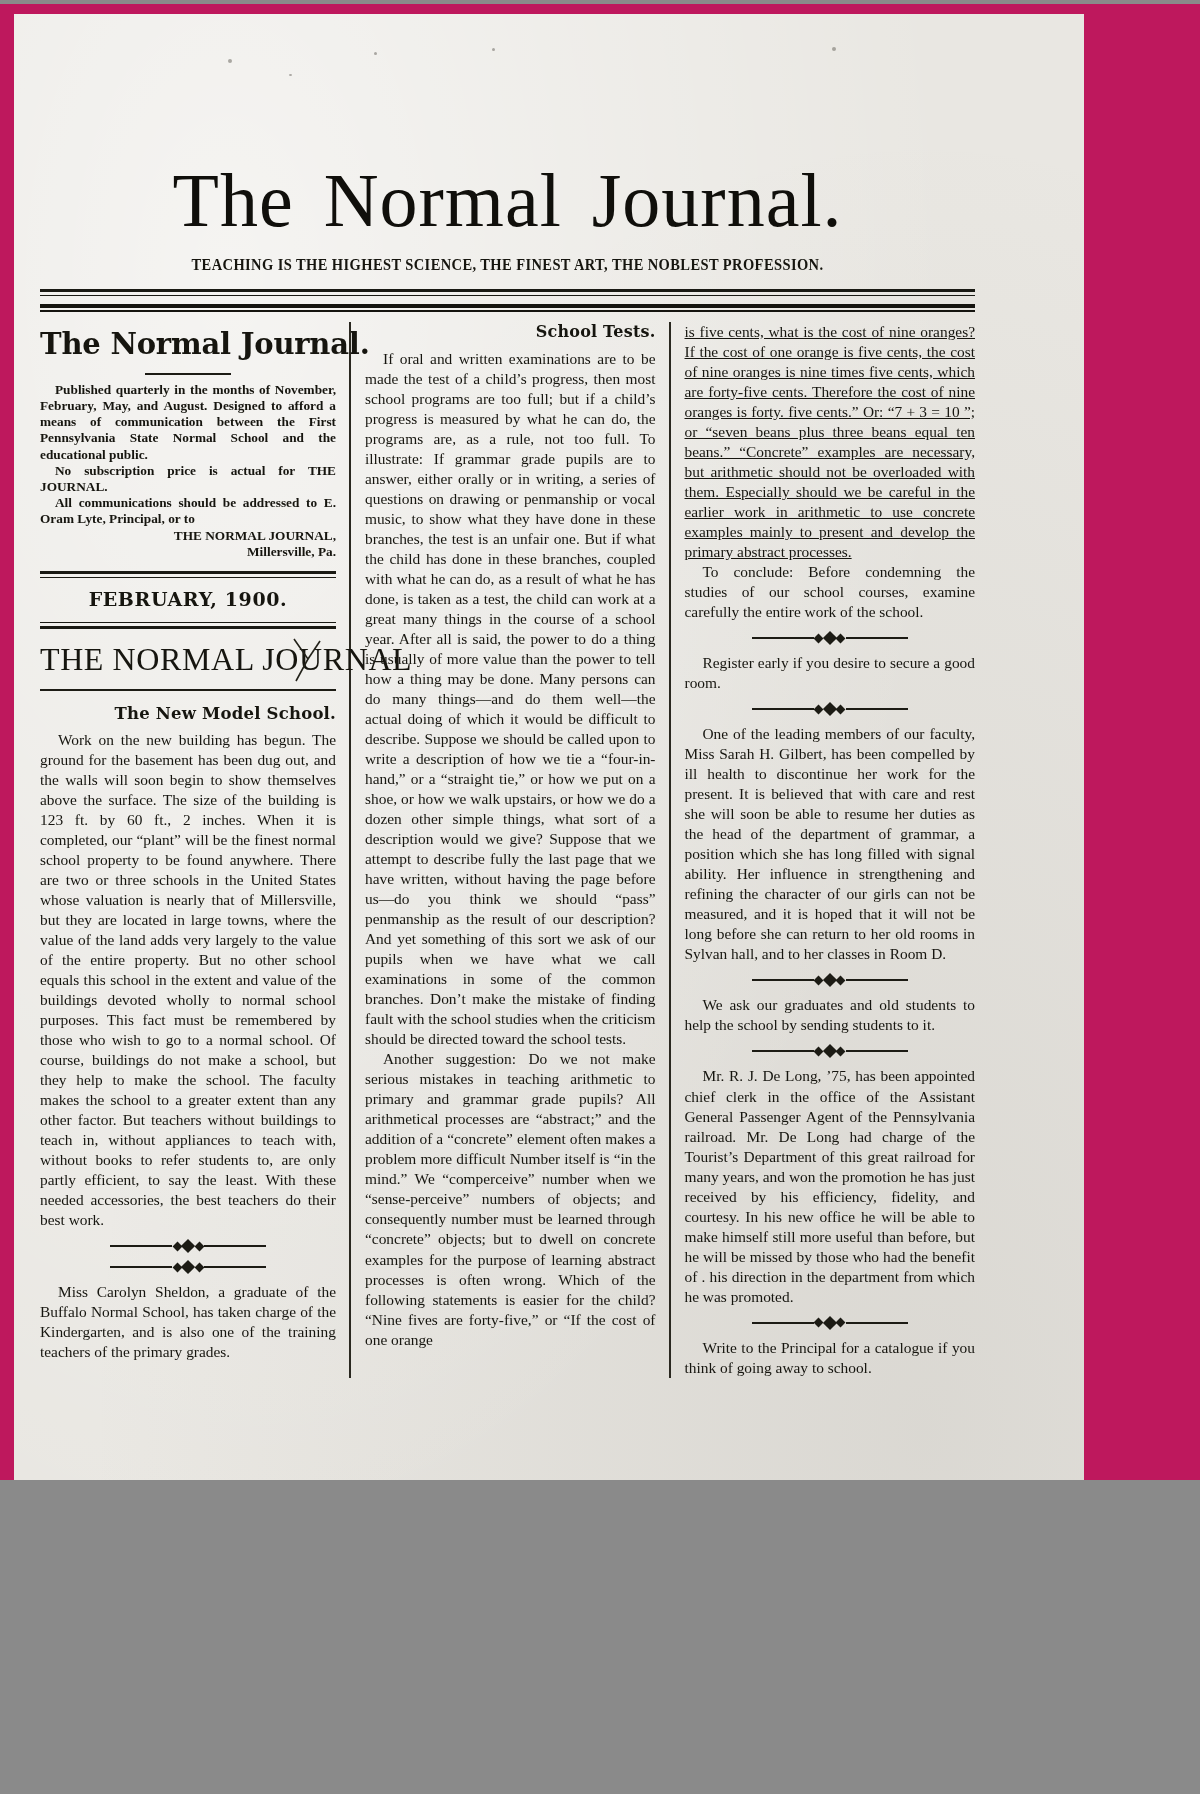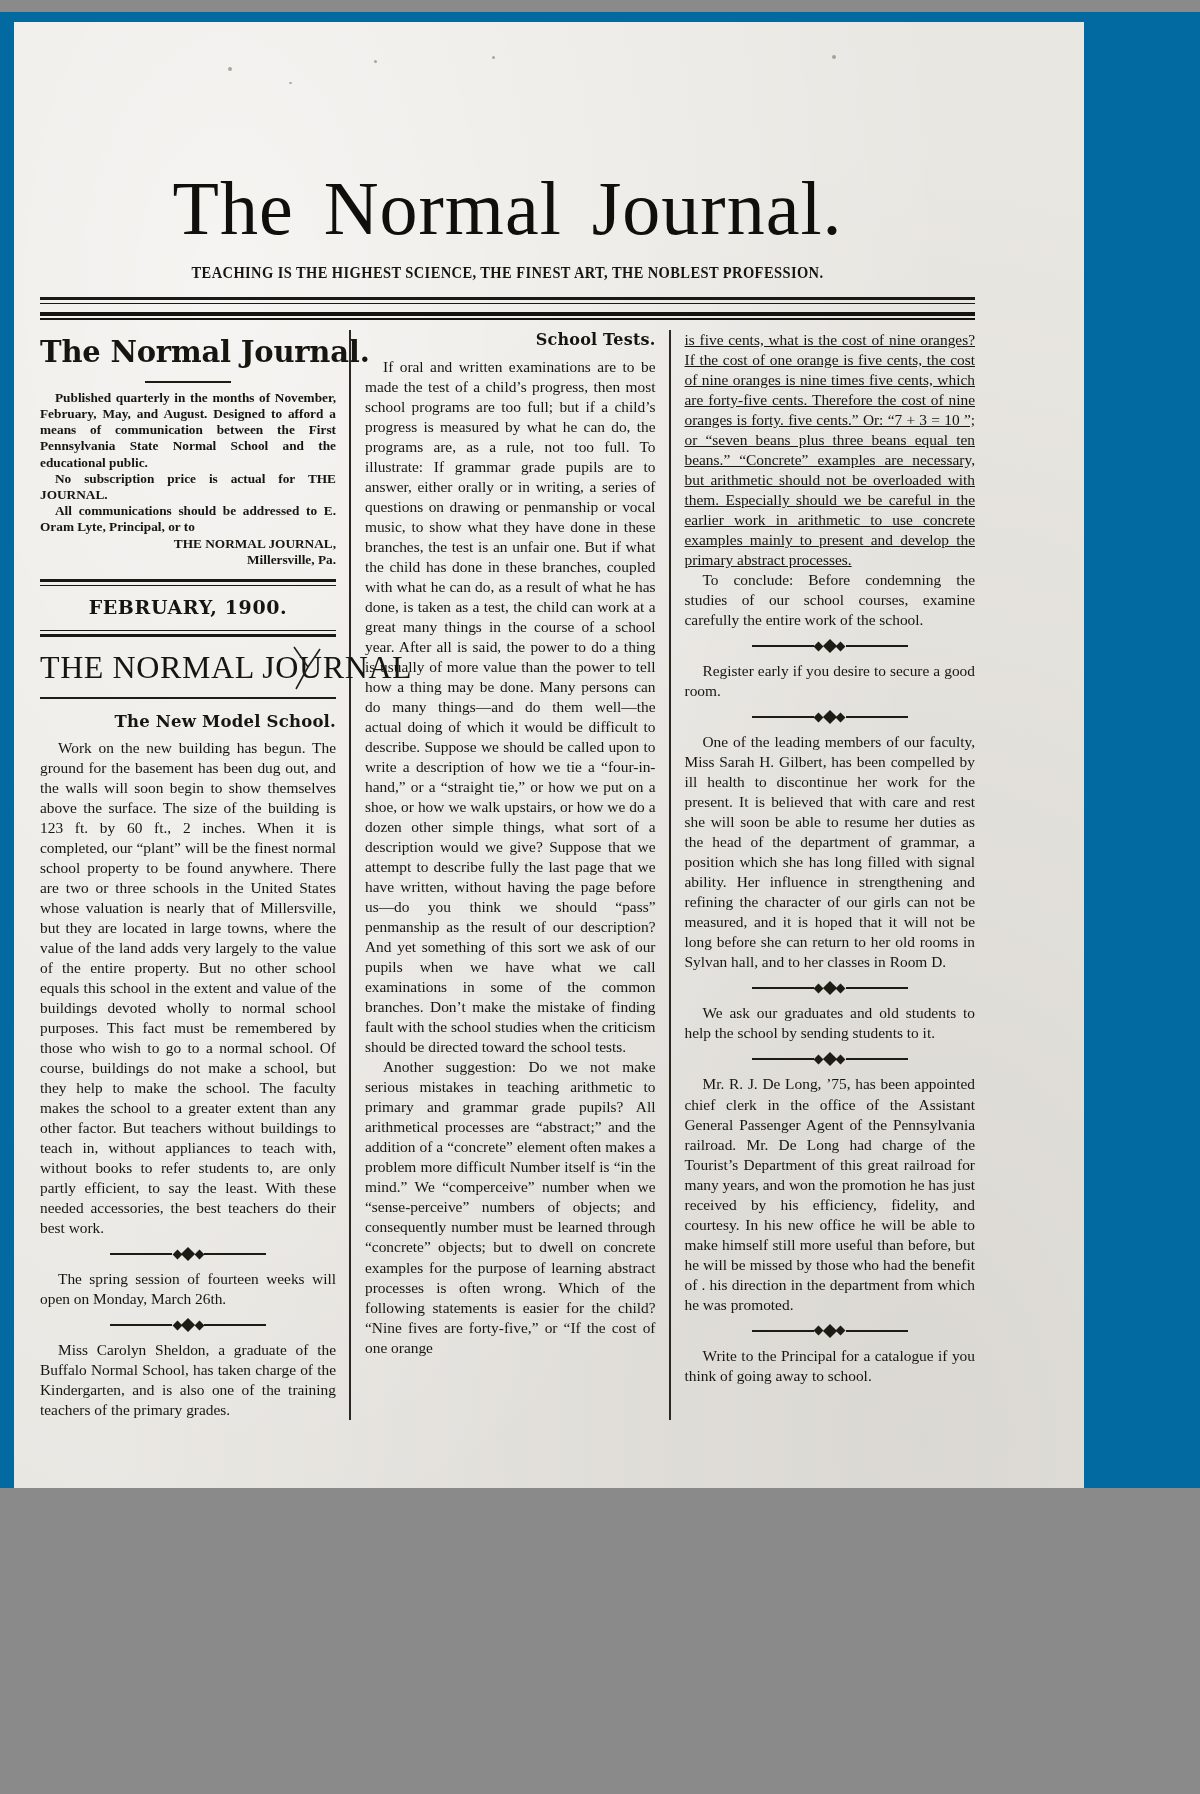--- a/index.html
+++ b/index.html
@@ -4,22 +4,22 @@
 <style>
   html, body {
     margin: 0;
     padding: 0;
     background: #8a8a8a;
   }
   .page {
     position: relative;
     width: 1200px;
     height: 1476px;
-    margin: 12px auto;
-    background: #0369a1;
+    margin: 4px auto;
+    background: #be185d;
     overflow: hidden;
     font-family: "Liberation Serif", "DejaVu Serif", serif;
     color: #16150f;
   }
   
   .sheet {
     position: absolute;
     left: 14px;
     top: 10px;
     width: 1070px;
@@ -280,21 +280,20 @@
         <p>Work on the new building has begun. The ground for the basement has been dug out, and the walls will soon begin to show themselves above the surface. The size of the building is 123 ft. by 60 ft., 2 inches. When it is completed, our “plant” will be the finest normal school property to be found anywhere. There are two or three schools in the United States whose valuation is nearly that of Millersville, but they are located in large towns, where the value of the land adds very largely to the value of the entire property. But no other school equals this school in the extent and value of the buildings devoted wholly to normal school purposes. This fact must be remembered by those who wish to go to a normal school. Of course, buildings do not make a school, but they help to make the school. The faculty makes the school to a greater extent than any other factor. But teachers without buildings to teach in, without appliances to teach with, without books to refer students to, are only partly efficient, to say the least. With these needed accessories, the best teachers do their best work.</p>
 
         <div class="ornament">
           <span class="bar"></span>
           <span class="dia"></span>
           <span class="dia big"></span>
           <span class="dia"></span>
           <span class="bar"></span>
         </div>
 
-        <p>The spring session of fourteen weeks will open on Monday, March 26th.</p>
 
         <div class="ornament">
           <span class="bar"></span>
           <span class="dia"></span>
           <span class="dia big"></span>
           <span class="dia"></span>
           <span class="bar"></span>
         </div>
 
         <p>Miss Carolyn Sheldon, a graduate of the Buffalo Normal School, has taken charge of the Kindergarten, and is also one of the training teachers of the primary grades.</p>

